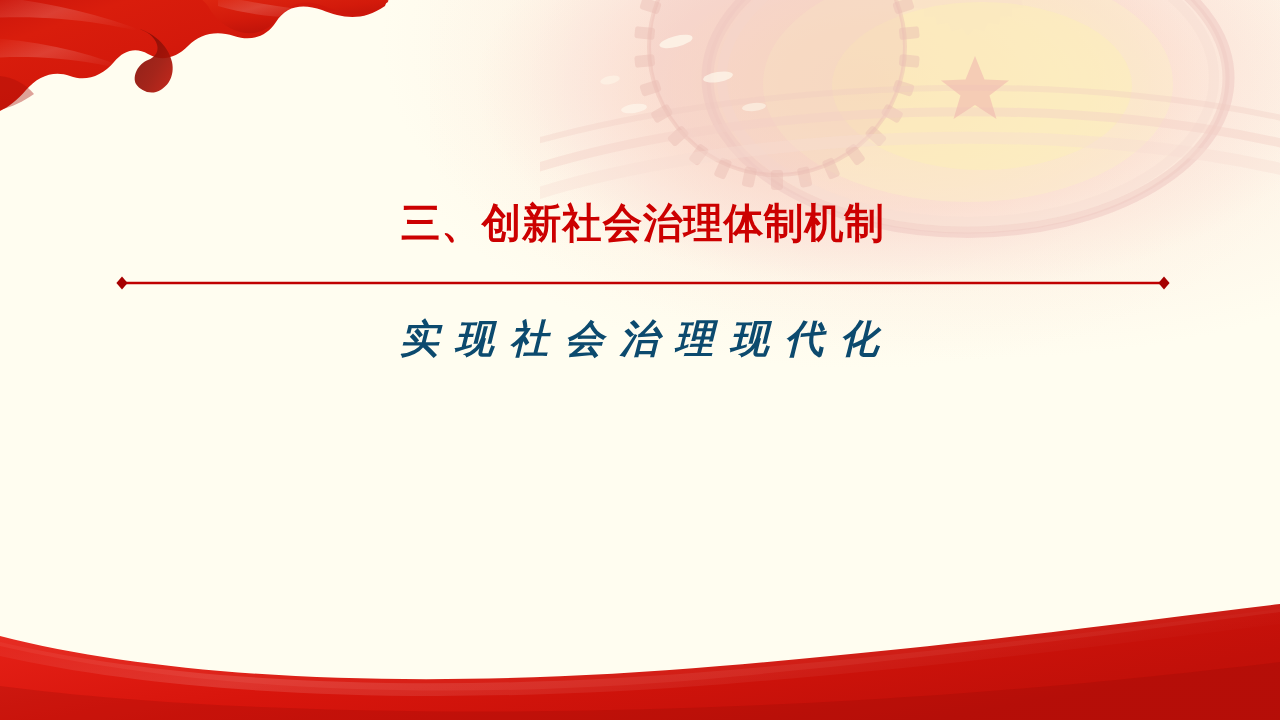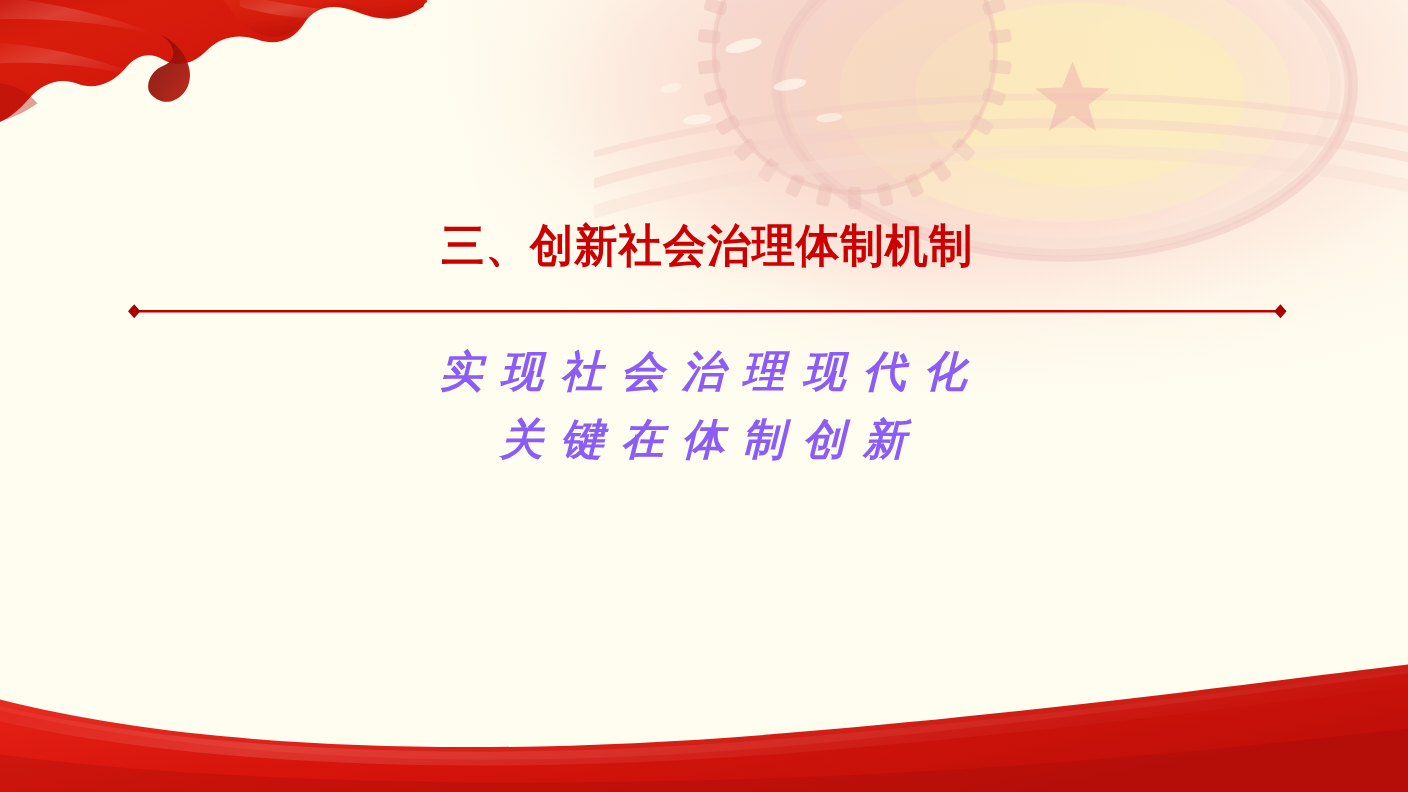--- a/index.html
+++ b/index.html
@@ -132,21 +132,21 @@
     left: 112px; top: 276px;
     width: 1056px;
     height: 14px;
   }
 
   .subtitle {
     position: absolute;
     left: 0; top: 308px;
     width: 1272px;
     text-align: center;
-    color: #8b5cf6;
+    color: #0c4a6e;
   }
   .subtitle .line {
     font-family: "Liberation Serif", "DejaVu Serif", serif;
     font-size: 39px;
     line-height: 62px;
     font-weight: 600;
     font-style: italic;
     letter-spacing: 16px;
     text-indent: 16px;
     white-space: nowrap;
@@ -385,18 +385,17 @@
     <div class="divider">
       <svg width="1056" height="14" viewBox="0 0 1056 14">
         <line x1="6" y1="7" x2="1050" y2="7" stroke="#c00000" stroke-width="2.4"></line>
         <path d="M7,0.6 L12.6,7 L7,13.4 L1.4,7 Z" fill="#a60000"></path>
         <path d="M1049,0.6 L1054.6,7 L1049,13.4 L1043.4,7 Z" fill="#a60000"></path>
       </svg>
     </div>
 
     <div class="subtitle">
       <div class="line">实现社会治理现代化</div>
-      <div class="line">关键在体制创新</div>
     </div>
 
   </div>
 
 </div>
 
 </body></html>

